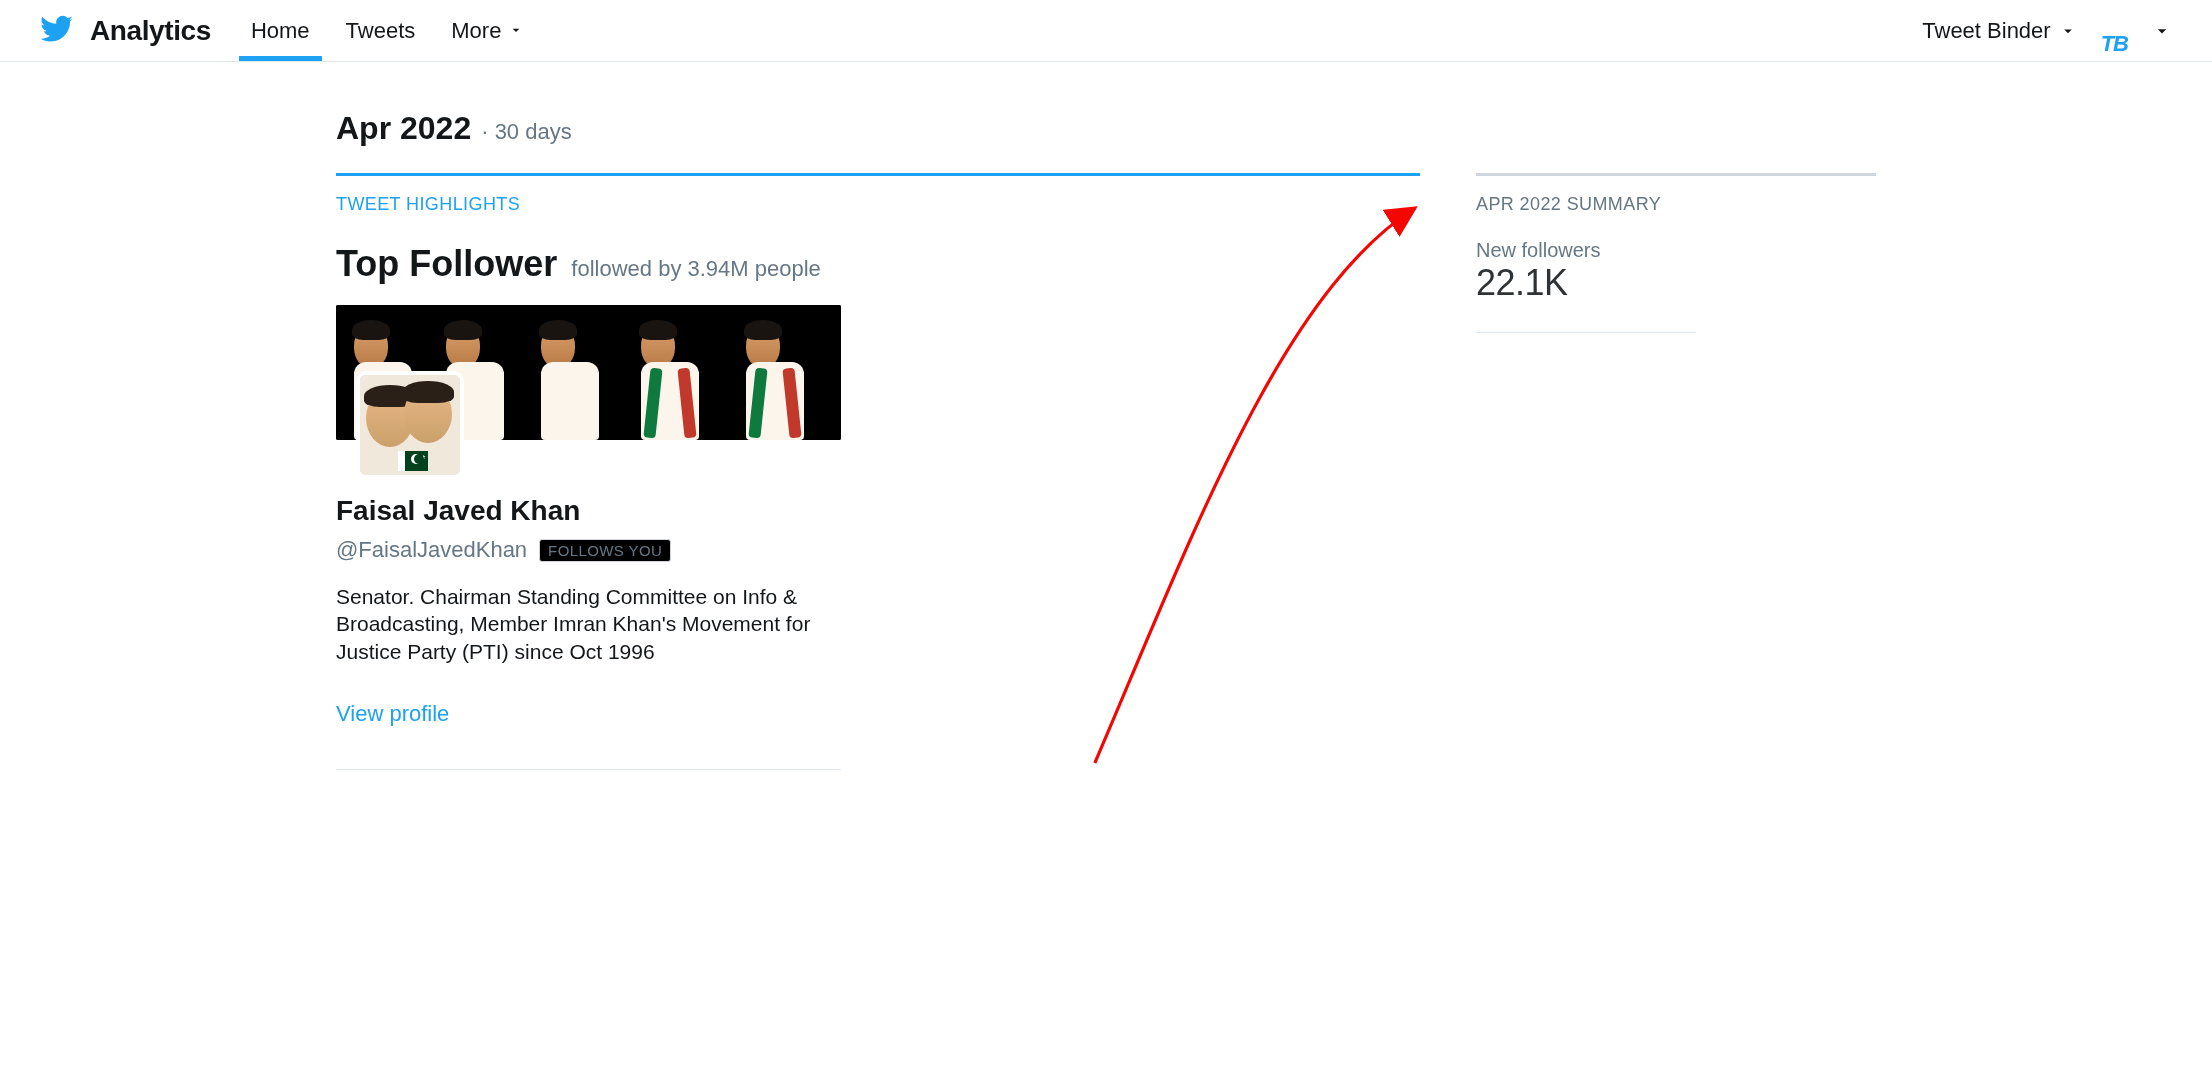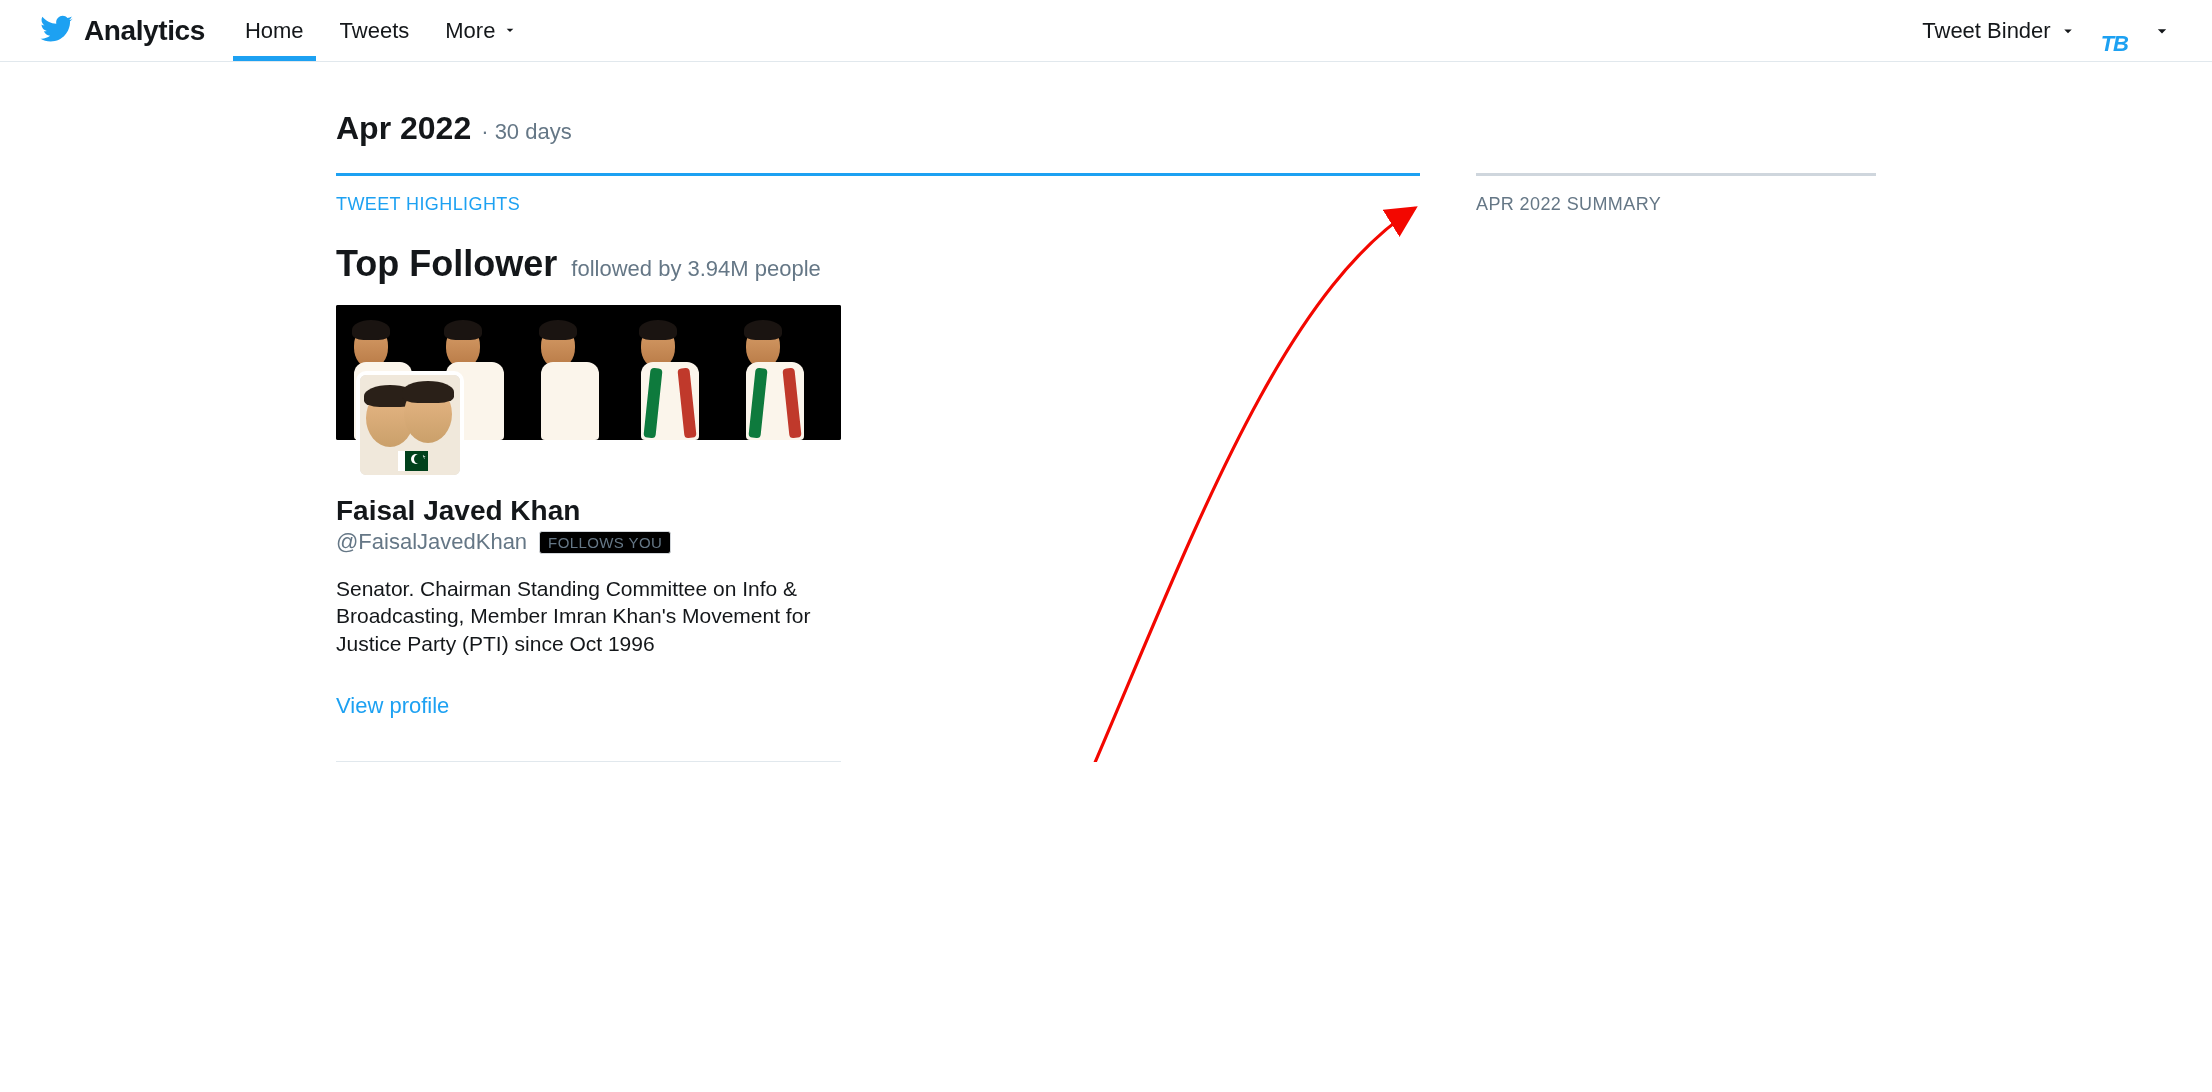--- a/index.html
+++ b/index.html
@@ -1,20 +1,20 @@
 <!DOCTYPE html>
 <html><head>
 <meta charset="utf-8">
 <style>
 * { margin: 0; padding: 0; box-sizing: border-box; }
 body { font-family: -apple-system, BlinkMacSystemFont, "Segoe UI", Helvetica, Arial, sans-serif; color: #14171a; background: #fff; }
 
 .navbar { display: flex; align-items: center; justify-content: space-between; padding: 0 40px; height: 62px; border-bottom: 1px solid #e1e8ed; }
 .nav-left { display: flex; align-items: center; gap: 12px; }
-.brand { display: flex; align-items: center; gap: 10px; }
+.brand { display: flex; align-items: center; gap: 16px; }
 .brand-title { font-size: 28px; font-weight: 800; letter-spacing: -0.4px; }
 .nav-tabs { display: flex; align-items: center; gap: 28px; margin-left: 24px; }
 .nav-tab { font-size: 22px; color: #14171a; cursor: pointer; padding: 16px 4px; position: relative; }
 .nav-tab.active::after { content:""; position:absolute; left:-8px; right:-8px; bottom:-1px; height:5px; background:#1da1f2; }
 .nav-right { display:flex; align-items:center; gap:24px; }
 .account { font-size: 22px; display:flex; align-items:center; gap:8px; cursor:pointer; }
 .chev { display:inline-flex; }
 .tb-logo { font-weight: 900; color:#1da1f2; font-size:22px; letter-spacing:-1px; font-style: italic; margin-top: 27px; }
 
 .container { max-width: 1540px; margin: 0 auto; padding: 48px 0 0 0; }
@@ -39,21 +39,21 @@
 .tf-sub { font-size: 22px; color:#657786; }
 
 .profile-card { width: 520px; }
 .banner-wrap { position: relative; width: 505px; height: 174px; margin-top: 20px; }
 
 .banner-bg { width:100%; height:135px; border-radius:2px; overflow:hidden; position:relative; background:#111; }
 .avatar { position:absolute; left:20px; bottom:0; width:108px; height:108px; border-radius:10px; border:4px solid #fff; background:#ddd; overflow:hidden; }
 
 .name-row { margin-top: 16px; }
 .profile-name { font-size: 28px; font-weight: 800; }
-.handle-row { display:flex; align-items:center; gap:12px; margin-top:2px; }
+.handle-row { display:flex; align-items:center; gap:12px; margin-top:10px; }
 .handle { font-size: 22px; color:#657786; }
 .badge { font-size: 15px; color:#657786; background:#000000; border:1px solid #d2d6da; padding:2px 8px; border-radius:3px; letter-spacing:0.4px; }
 
 .bio { font-size: 21px; color:#14171a; line-height:1.3; margin-top: 20px; max-width: 510px; }
 .view-link { font-size: 22px; color:#1da1f2; margin-top: 36px; display:inline-block; cursor:pointer; }
 .card-divider { height:1px; background:#e1e8ed; margin-top: 42px; width:505px; }
 
 .summary-block { margin-top: 24px; }
 .metric-label { font-size: 20px; color:#657786; }
 .metric-value { font-size: 36px; color:#2f3336; font-weight:400; margin-top: 0px; letter-spacing:-0.5px; }
@@ -215,15 +215,20 @@
           </marker>
         </defs>
         <path d="M 770 590 C 870 360, 960 120, 1095 35" stroke="#f30700" stroke-width="3.2" fill="none" marker-end="url(#ah)"></path>
       </svg>
     </div>
 
     <div class="side-col">
       <hr class="rule rule-grey">
       <div class="section-label grey">APR 2022 SUMMARY</div>
 
+      <div class="summary-block">
+        <div class="metric-label">New followers</div>
+        <div class="metric-value">22.1K</div>
+        <div class="summary-divider"></div>
+      </div>
     </div>
   </div>
 </div>
 
 </body></html>

